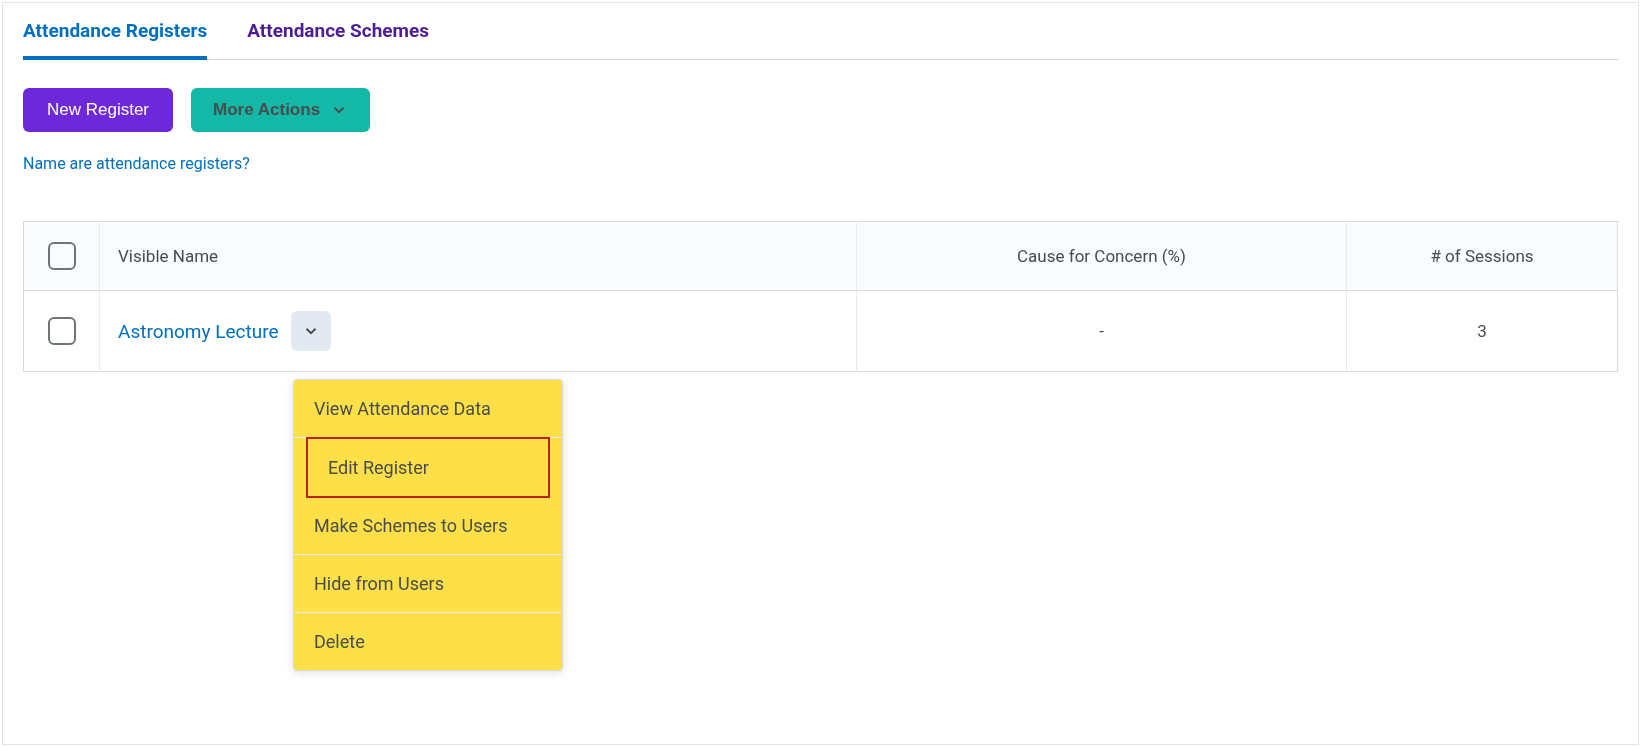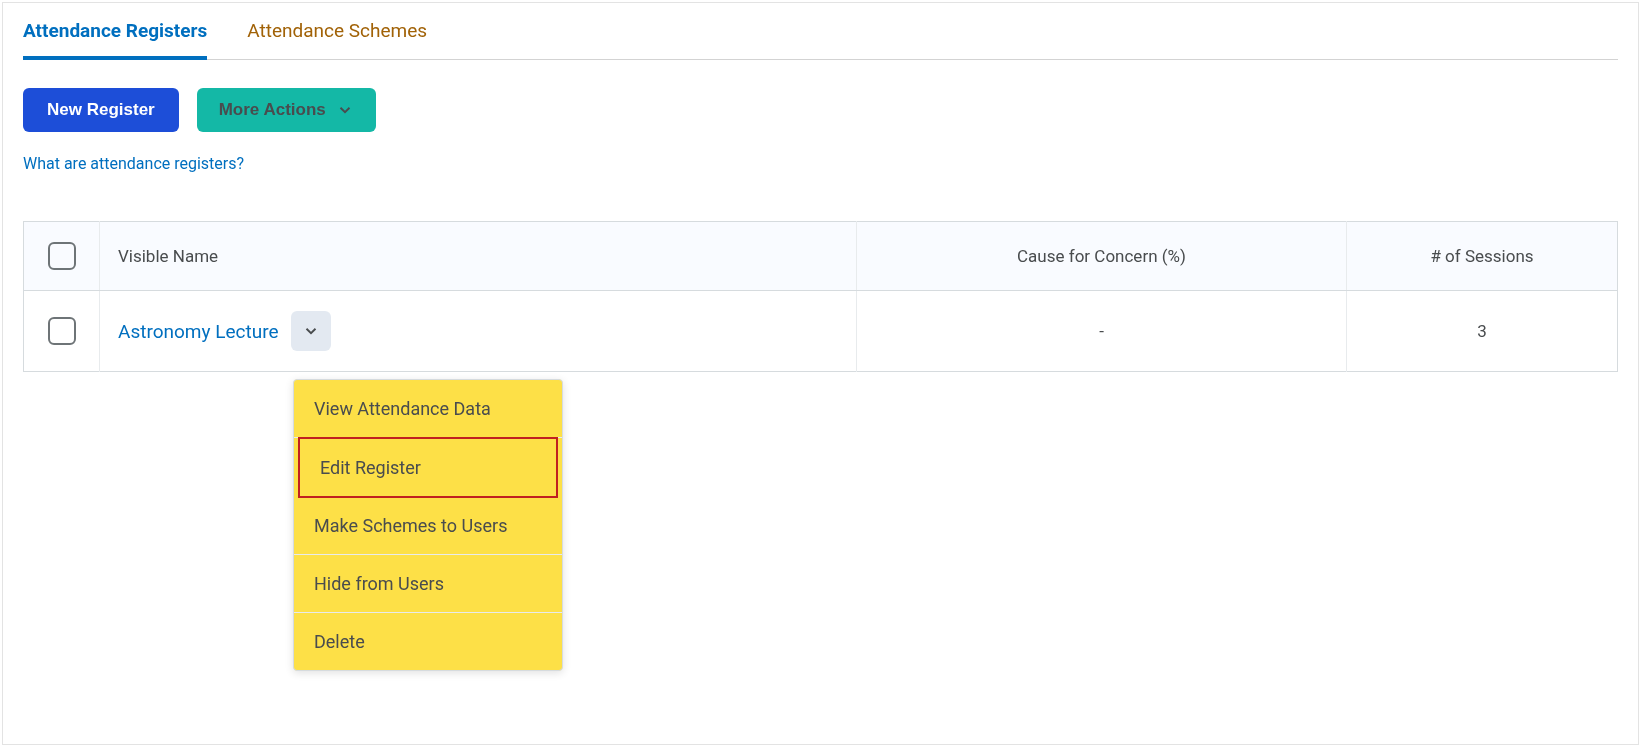--- a/index.html
+++ b/index.html
@@ -17,43 +17,43 @@
   .tabs {
     display: flex;
     border-bottom: 1px solid #d3d3d3;
     gap: 40px;
     padding-top: 16px;
   }
   .tab {
     font-size: 19px;
     padding: 0 0 14px 0;
     cursor: pointer;
-    color: #a16207;
-    font-weight: 400;
+    color: #4c1d95;
+    font-weight: 700;
     border-bottom: 4px solid transparent;
     margin-bottom: -1px;
   }
   .tab.active {
     color: #006fbf;
     font-weight: 700;
     border-bottom-color: #006fbf;
   }
   .actions-row {
     display: flex;
     gap: 18px;
     margin: 28px 0 0 0;
   }
   .btn-primary {
-    background: #1d4ed8;
+    background: #6d28d9;
     color: #fff;
     border: none;
     border-radius: 6px;
     padding: 12px 24px;
     font-size: 17px;
-    font-weight: 700;
+    font-weight: 400;
     cursor: pointer;
   }
   .btn-secondary {
     background: #14b8a6;
     color: #494c4e;
     border: none;
     border-radius: 6px;
     padding: 12px 22px;
     font-size: 17px;
     font-weight: 700;
@@ -150,21 +150,21 @@
   .dropdown-item {
     padding: 18px 20px;
     font-size: 18px;
     color: #494c4e;
     border-bottom: 1px solid #e8ebed;
     cursor: pointer;
   }
   .dropdown-item:last-child { border-bottom: none; }
   .dropdown-item.highlighted {
     border: 2px solid #c02020;
-    margin: -1px 4px;
+    margin: -1px 12px;
     position: relative;
     z-index: 1;
   }
 </style>
 </head>
 <body>
 
 <div class="container">
 
   <div class="tabs">
@@ -175,21 +175,21 @@
   <div class="actions-row">
     <button class="btn-primary">New Register</button>
     <button class="btn-secondary">
       <span>More Actions</span>
       <svg class="chevron-svg" viewBox="0 0 24 24">
           <polyline points="6 9 12 15 18 9"></polyline>
         </svg>
     </button>
   </div>
 
-  <a class="help-link">What are attendance registers?</a>
+  <a class="help-link">Name are attendance registers?</a>
 
   <table class="table">
     <thead>
       <tr>
         <th class="checkbox-cell">
           <span class="checkbox"></span>
         </th>
         <th>Visible Name</th>
         <th class="center col-concern">Cause for Concern (%)</th>
         <th class="center col-sessions"># of Sessions</th>

